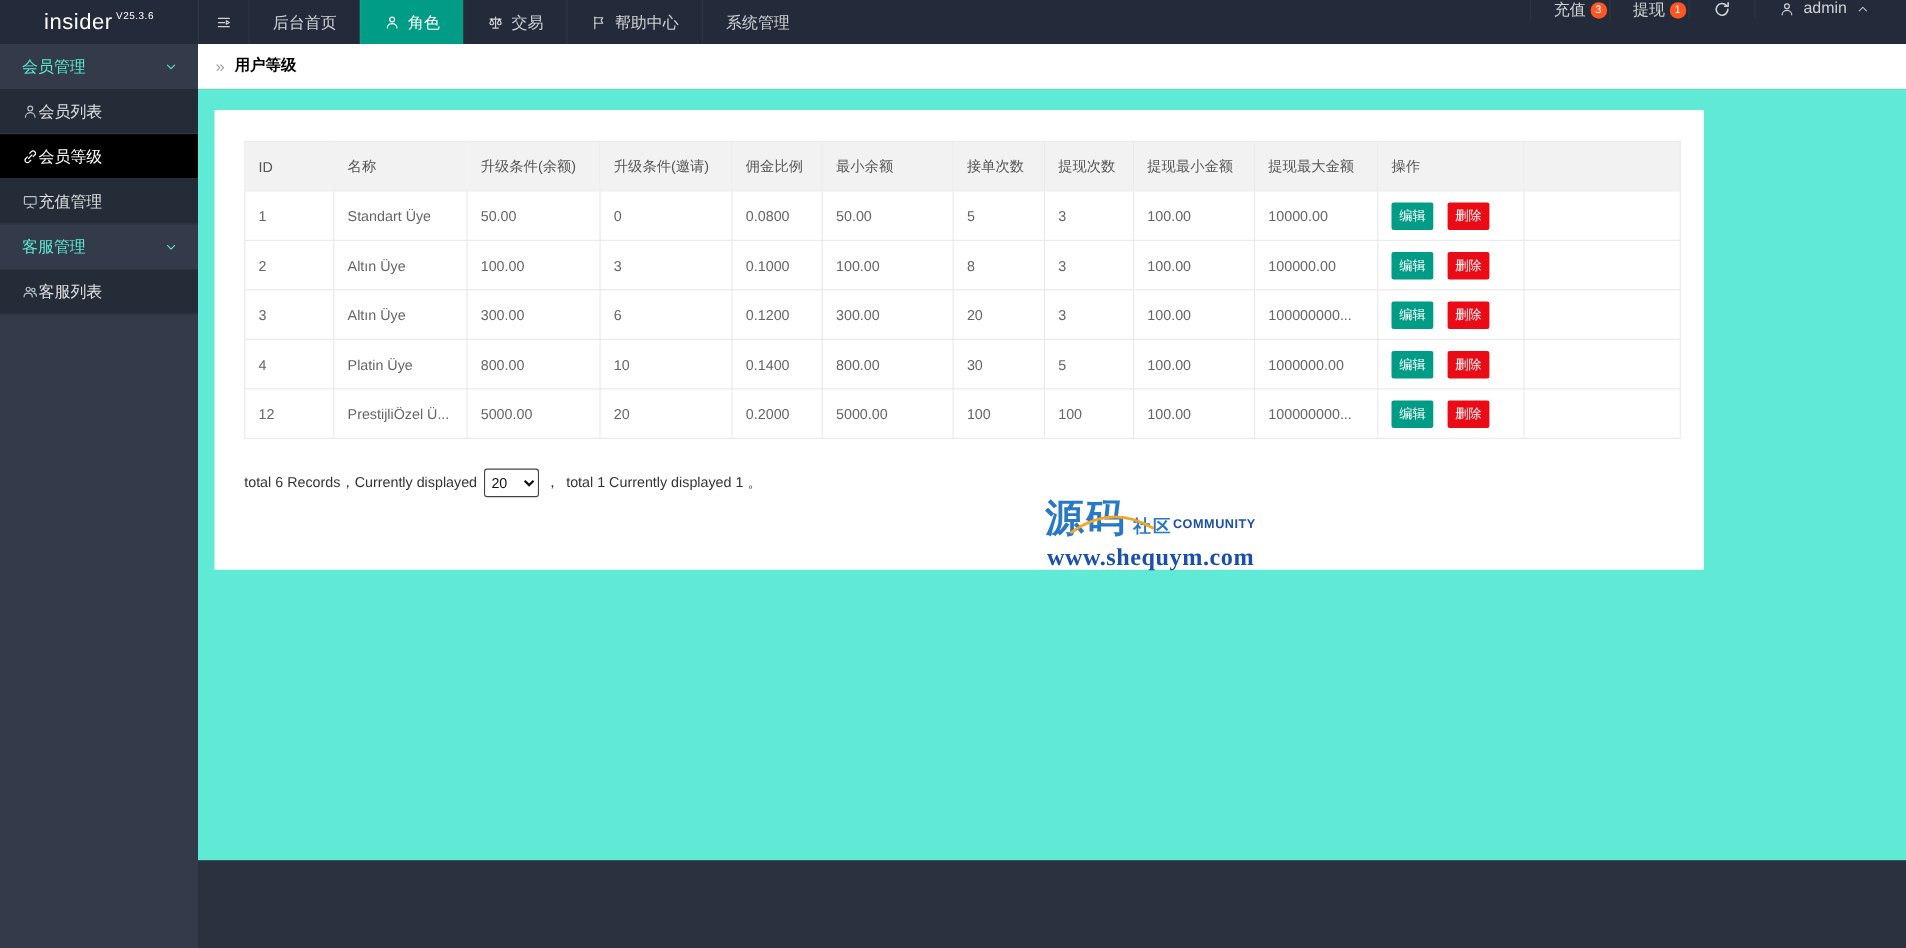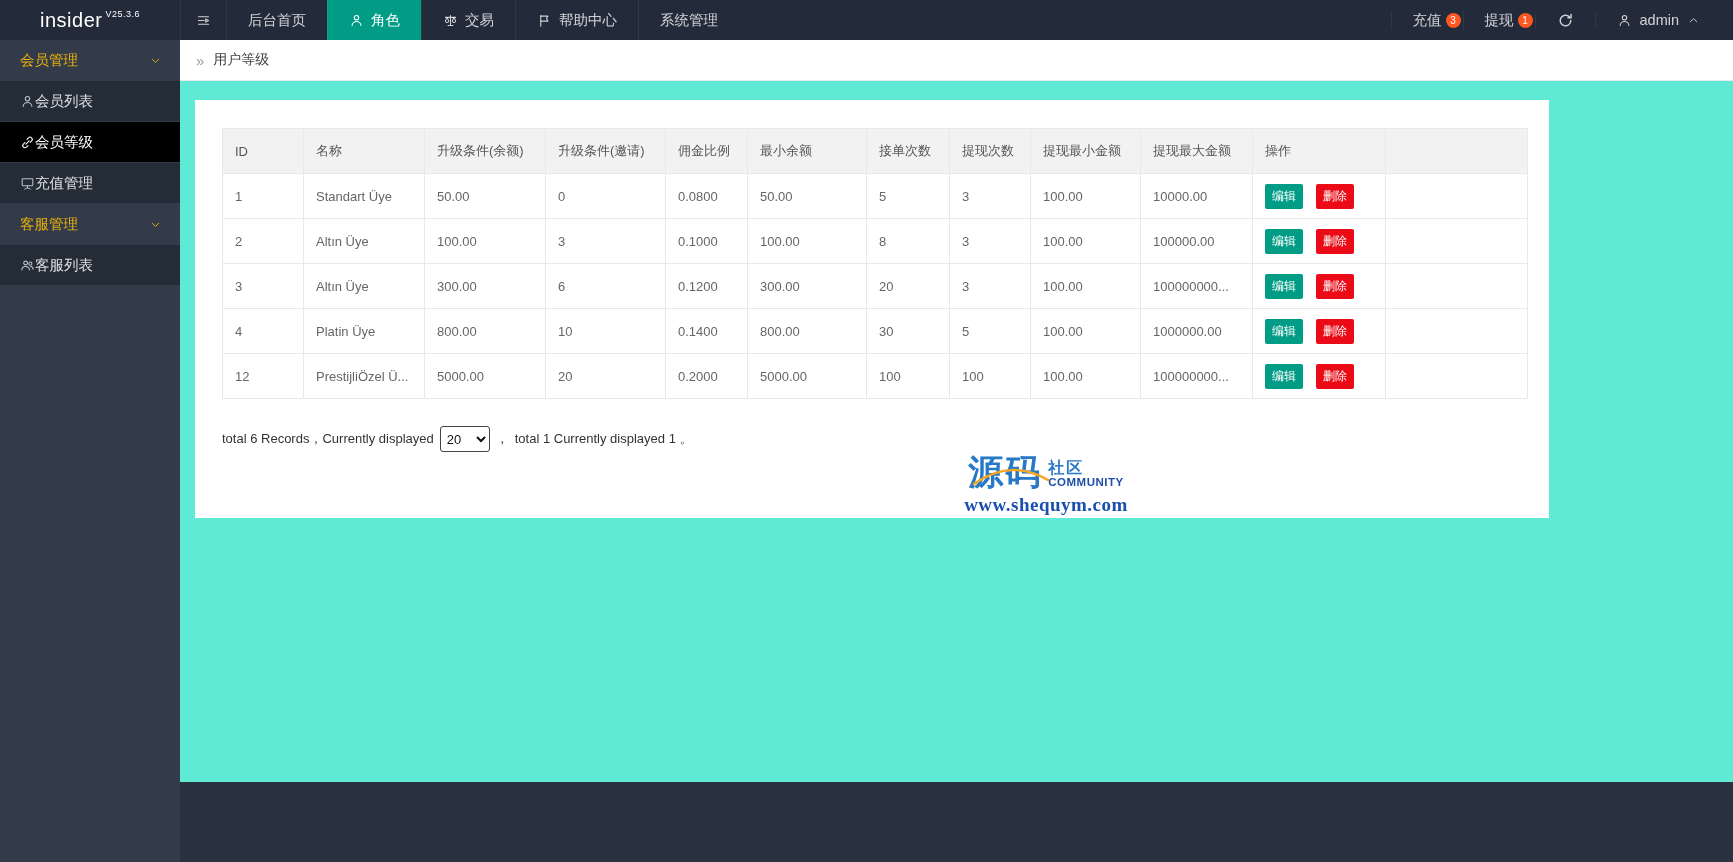--- a/index.html
+++ b/index.html
@@ -23,54 +23,54 @@
     color:#fff; font-size:20px; font-weight:500; letter-spacing:.5px;
   }
   .brand sup { font-size:9px; font-weight:400; margin-left:3px; transform:translateY(-6px); }
   .nav-item {
     display:flex; align-items:center; gap:7px; padding:0 21px;
     color:rgba(255,255,255,.78); font-size:14.5px; cursor:pointer;
     border-left:1px solid rgba(255,255,255,.055); position:relative; text-decoration:none;
   }
   .nav-item.active { background:#009c85; color:#fff; }
   .hamburger { padding:0 15px; }
-  .nav-right { margin-left:auto; display:flex; align-items:center; padding-right:12px; }
+  .nav-right { margin-left:auto; display:flex; align-items:flex-start; padding-right:12px; }
   .badge {
     position:absolute; top:2px; right:2px; background:#ff5722; color:#fff;
     font-size:10px; line-height:15px; min-width:15px; height:15px; border-radius:8px;
     text-align:center; padding:0 3px;
   }
   .user-item { gap:8px; }
 
   
   .sidebar {
     position:absolute; top:40px; left:0; bottom:0; width:180px;
     background:#333a49; z-index:4;
   }
   .group-header {
     height:41px; display:flex; align-items:center; justify-content:space-between;
-    padding:0 18px 0 20px; color:#eab308; font-size:14.5px; cursor:pointer;
+    padding:0 18px 0 20px; color:#5eead4; font-size:14.5px; cursor:pointer;
   }
   .side-item {
     height:41px; display:flex; align-items:center; padding:0 20px;
     background:#242c37; color:rgba(255,255,255,.85); font-size:14.5px;
     cursor:pointer; border-bottom:1px solid #333a49; text-decoration:none;
   }
   .side-item .icon { color:#b9c0ca; }
   .side-item.active { background:#000000; color:#fff; }
   .side-item.active .icon { color:#fff; }
 
   
   .main { position:absolute; left:180px; top:40px; right:0; bottom:0; }
   .breadcrumb-bar {
     height:41px; background:#fff; display:flex; align-items:center;
     padding:0 16px; gap:9px; border-bottom:1px solid #e9e9e9;
   }
   .crumb-sep { color:#9a9a9a; font-size:15px; }
-  .crumb-title { color:#404040; font-size:14px; font-weight:normal; }
+  .crumb-title { color:#000000; font-size:14px; font-weight:bold; }
   .content-bg { height:701px; background:#5eead4; position:relative; padding-top:19px; }
 
   .panel {
     margin-left:15px; width:1354px; background:#fff;
     padding:28px 12px 24px 27px; min-height:418px;
   }
   table.levels {
     width:1306px; border-collapse:collapse; table-layout:fixed;
     font-size:13px; color:#666;
   }
@@ -97,26 +97,26 @@
   .pager select {
     height:26px; width:50px; border:1px solid #444; border-radius:3px;
     font-size:13px; padding:0 2px; background:#fff; color:#111;
   }
 
   
   .watermark { position:absolute; left:756px; top:373px; width:220px; text-align:center; }
   .wm-top { display:flex; align-items:flex-end; justify-content:center; gap:6px; position:relative; }
   .wm-big { font-size:35px; font-weight:bold; color:#2878c8; letter-spacing:2px; line-height:1; }
   .wm-swoosh { position:absolute; left:36px; top:2px; pointer-events:none; }
-  .wm-right { display:flex; flex-direction:column; align-items:flex-start; line-height:1.1; }
+  .wm-right { display:flex; flex-direction:row; align-items:flex-start; line-height:1.1; }
   .wm-small { font-size:16px; font-weight:bold; color:#2878c8; letter-spacing:2px; }
   .wm-en { font-size:11.5px; font-weight:bold; color:#1d4fa6; letter-spacing:.5px; }
   .wm-url {
     margin-top:5px; font-family:"Liberation Serif", serif; font-weight:bold;
-    font-size:19px; color:#1a4fae; letter-spacing:.5px;
+    font-size:22px; color:#1a4fae; letter-spacing:.5px;
   }
 </style>
 </head>
 <body>
 
 <header class="navbar">
   <div class="brand">
     <span>insider</span>
     <sup>V25.3.6</sup>
   </div>

